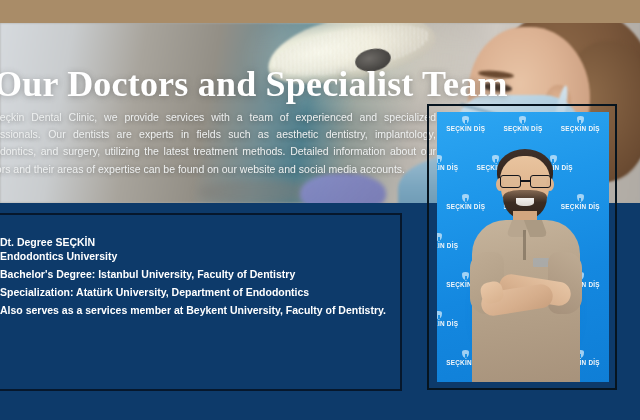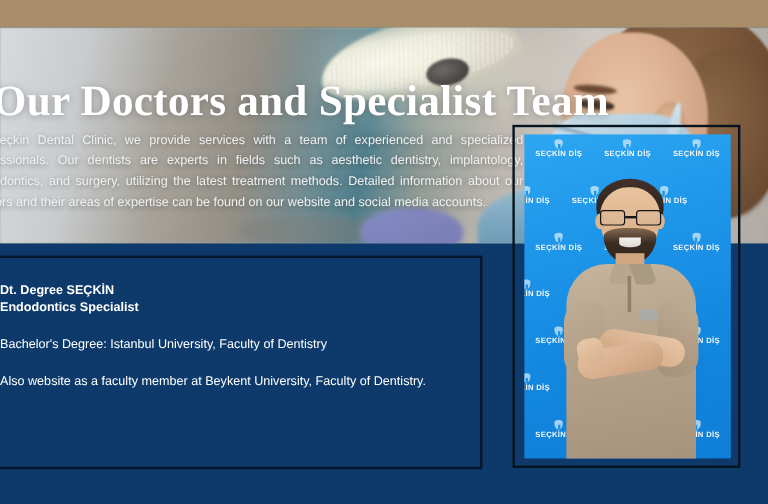--- a/index.html
+++ b/index.html
@@ -171,21 +171,21 @@
     background:#0d3a6a;
   }
   .info-inner{
     position:absolute;left:0;top:0;width:424px;height:178px;
     padding:20px 16px 0 20px;box-sizing:border-box;
     color:#ffffff;
   }
   .doc-name{font-size:10.5px;font-weight:bold;line-height:14px;white-space:nowrap;}
   .doc-role{font-size:10.5px;font-weight:bold;line-height:14px;white-space:nowrap;}
   .doc-founder{font-size:10.5px;font-weight:bold;line-height:14px;white-space:nowrap;}
-  .doc-line{font-size:10.5px;font-weight:normal;line-height:14px;white-space:nowrap;margin-top:17px;}
+  .doc-line{font-size:10.5px;font-weight:bold;line-height:14px;white-space:nowrap;margin-top:4px;}
 
   
   .photo-frame{
     position:absolute;left:427px;top:104px;width:190px;height:286px;
     border:2px solid #06141f;box-sizing:border-box;
     background:transparent;
   }
   .photo{
     position:absolute;left:437px;top:112px;width:172px;height:270px;
     overflow:hidden;
@@ -351,23 +351,24 @@
     <div class="hero-para">
       <p>At Seçkin Dental Clinic, we provide services with a team of experienced and specialized professionals. Our dentists are experts in fields such as aesthetic dentistry, implantology, orthodontics, and surgery, utilizing the latest treatment methods. Detailed information about our doctors and their areas of expertise can be found on our website and social media accounts.</p>
     </div>
   </div>
 
   <div class="navy"></div>
 
   <div class="info-card">
     <div class="info-inner">
       <div class="doc-name">Dt. Degree SEÇKİN</div>
-      <div class="doc-role">Endodontics Specialist</div>
+      <div class="doc-role">Endodontics University</div>
       <div class="doc-line">Bachelor's Degree: Istanbul University, Faculty of Dentistry</div>
-      <div class="doc-line">Also website as a faculty member at Beykent University, Faculty of Dentistry.</div>
+      <div class="doc-line">Specialization: Atatürk University, Department of Endodontics</div>
+      <div class="doc-line">Also serves as a services member at Beykent University, Faculty of Dentistry.</div>
     </div>
   </div>
 
   <div class="photo">
     <div class="logo-grid">
       <div class="logo-cell">
           <div class="tooth"></div>
           <div class="logo-txt">SEÇKİN DİŞ</div>
         </div>
       <div class="logo-cell">

